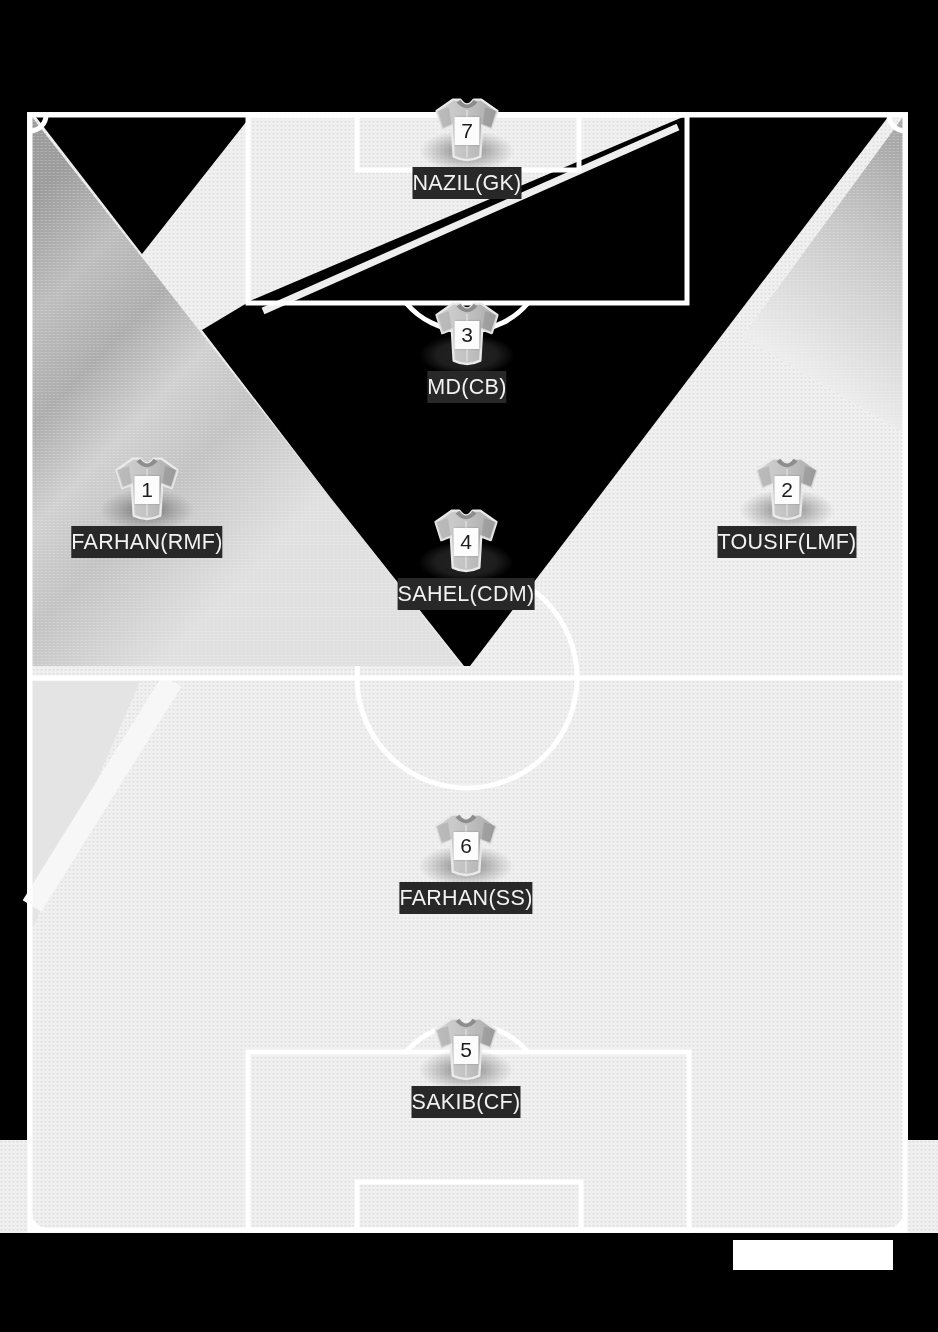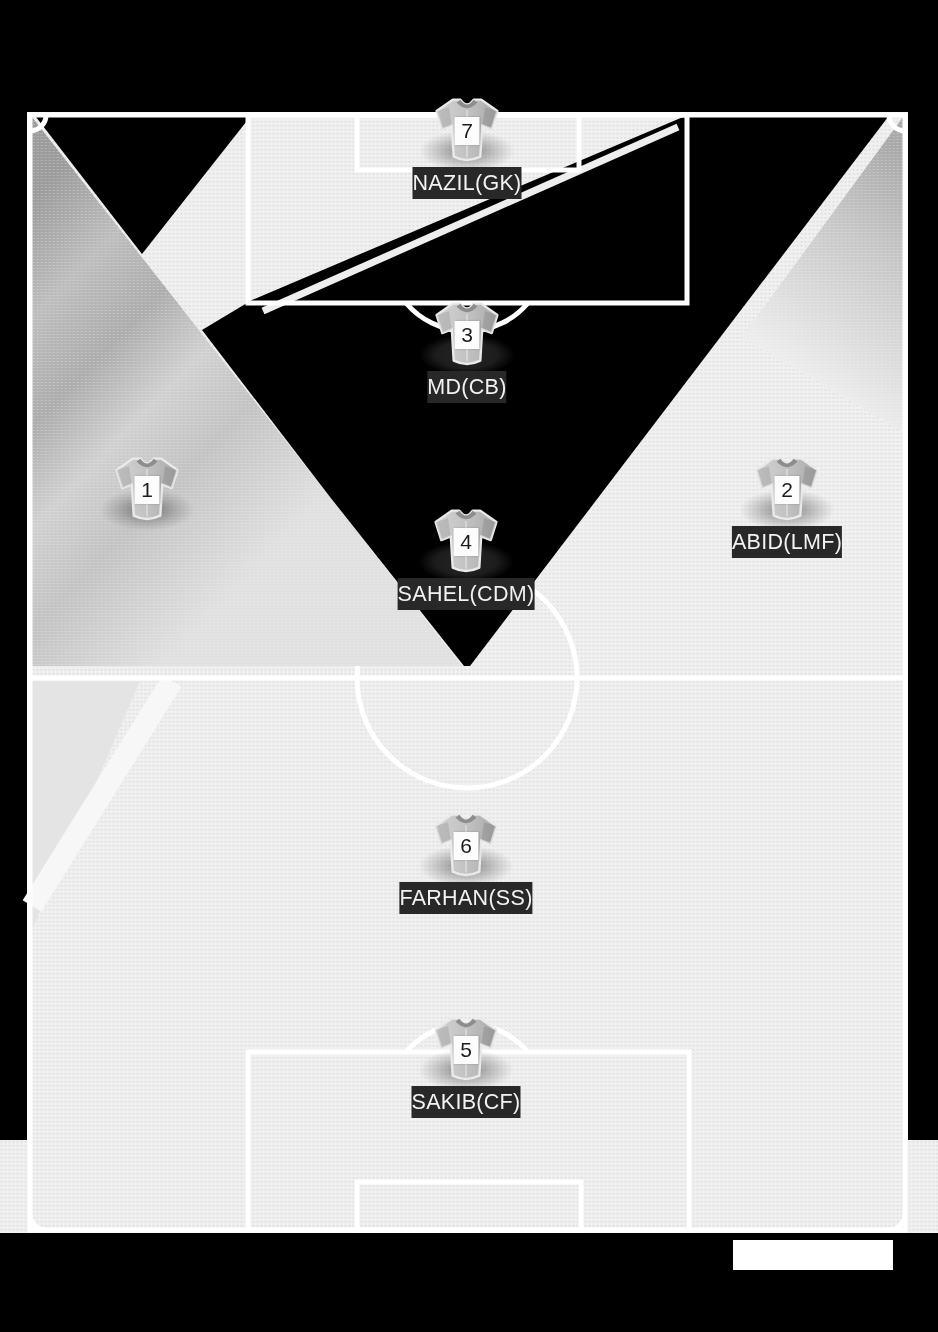--- a/index.html
+++ b/index.html
@@ -132,29 +132,30 @@
     <div class="num">3</div>
     <div class="plabel">MD(CB)</div>
   </div>
 
   <div class="player p2">
     <div class="pshadow"></div>
     <svg class="jersey" width="76" height="70" viewBox="0 0 80 72">
         <use href="#tshirt"></use>
       </svg>
     <div class="num">1</div>
+    <div class="plabel">FARHAN(RMF)</div>
   </div>
 
   <div class="player p3">
     <div class="pshadow"></div>
     <svg class="jersey" width="76" height="70" viewBox="0 0 80 72">
         <use href="#tshirt"></use>
       </svg>
     <div class="num">2</div>
-    <div class="plabel">ABID(LMF)</div>
+    <div class="plabel">TOUSIF(LMF)</div>
   </div>
 
   <div class="player p4">
     <div class="pshadow"></div>
     <svg class="jersey" width="76" height="70" viewBox="0 0 80 72">
         <use href="#tshirt"></use>
       </svg>
     <div class="num">4</div>
     <div class="plabel">SAHEL(CDM)</div>
   </div>

